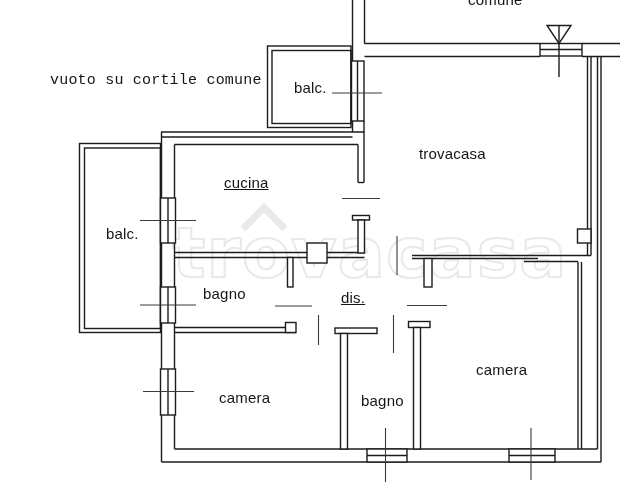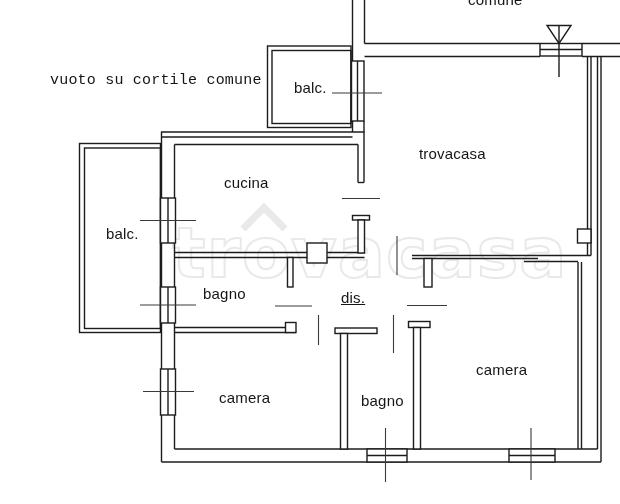--- a/index.html
+++ b/index.html
@@ -26,21 +26,21 @@
     font-size:15px;
     line-height:17px;
     color:var(--label);
     white-space:nowrap;
     letter-spacing:.2px;
   }
   .lbl-vuoto{left:50px;top:72px;font-family:Liberation Mono, monospace;}
   .lbl-comune{left:468px;top:-9px;}
   .lbl-balc-top{left:294px;top:79px;}
   .lbl-balc-left{left:106px;top:225px;}
-  .lbl-cucina{left:224px;top:174px;}
+  .lbl-cucina{left:224px;top:174px;text-decoration:underline;}
   .lbl-soggiorno{left:419px;top:145px;}
   .lbl-bagno1{left:203px;top:285px;}
   .lbl-dis{left:341px;top:289px;text-decoration:underline;}
   .lbl-camera1{left:219px;top:389px;}
   .lbl-bagno2{left:361px;top:392px;}
   .lbl-camera2{left:476px;top:361px;}
   .wm-text{
     font-family:"DejaVu Sans", sans-serif;
     font-weight:bold;
     font-size:70px;

